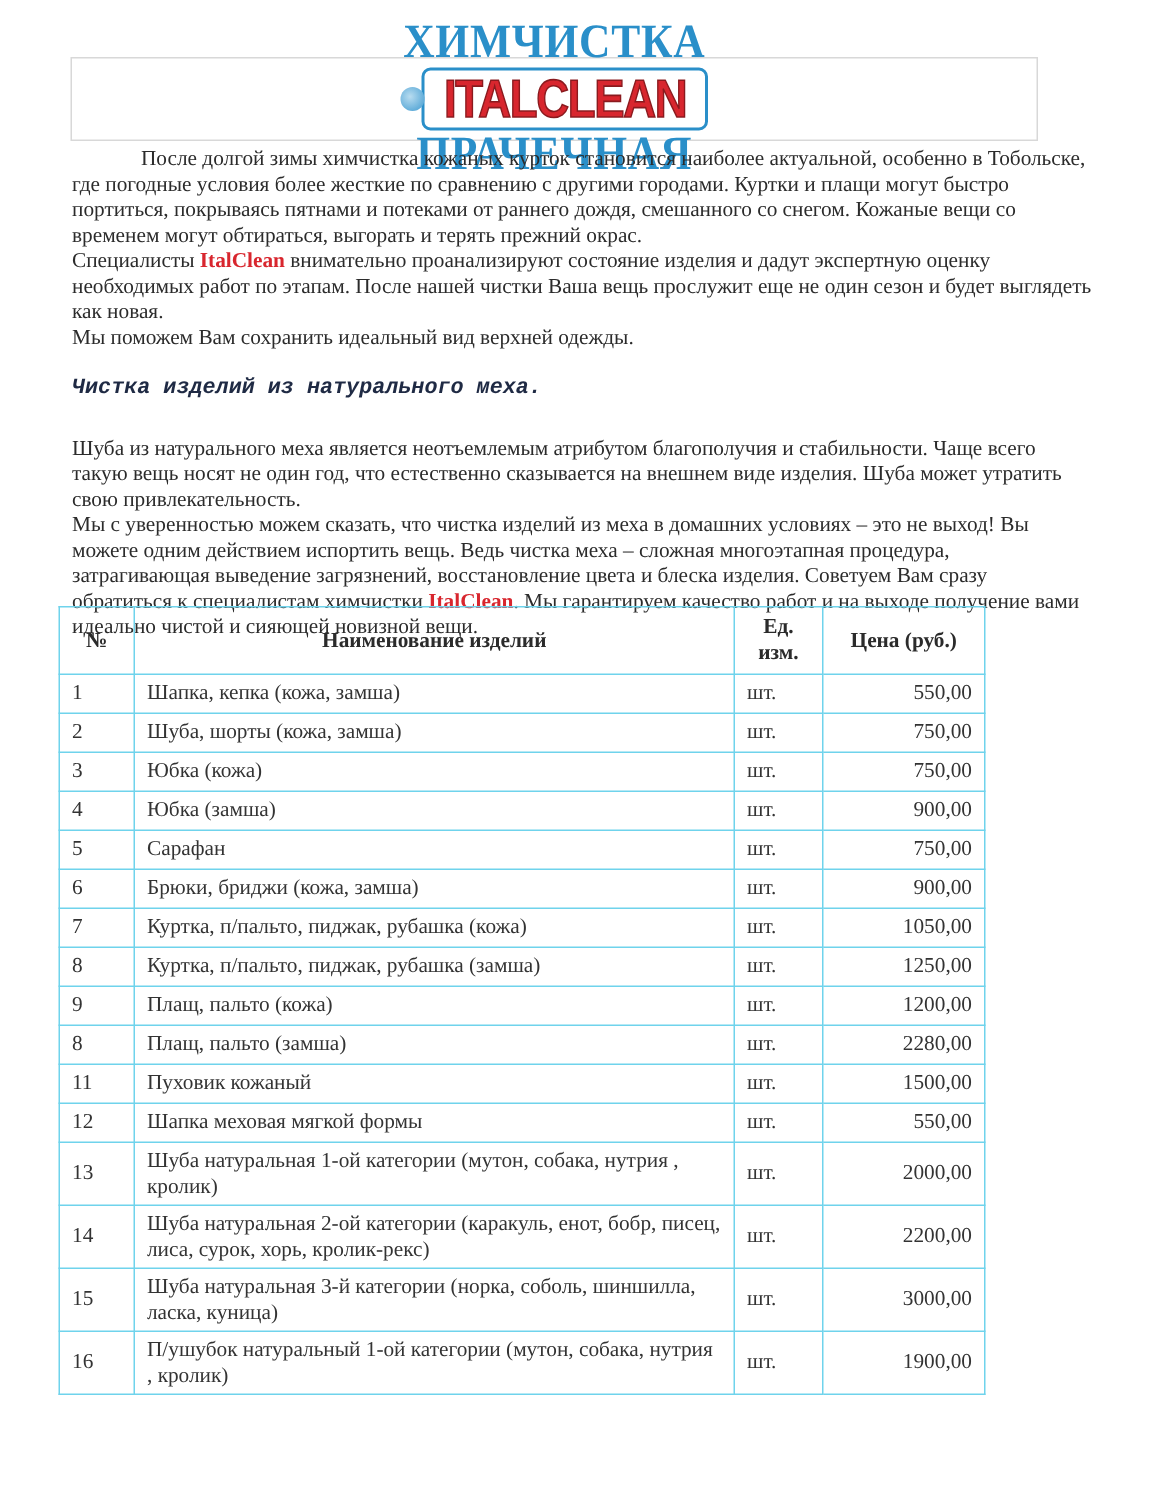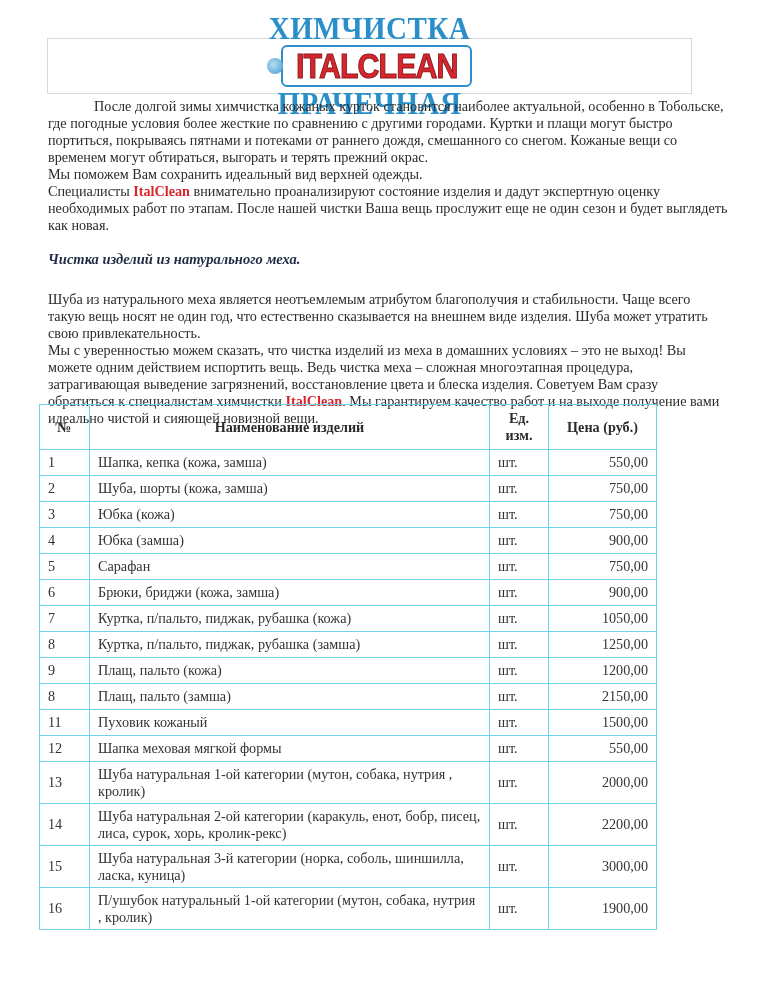--- a/index.html
+++ b/index.html
@@ -35,21 +35,21 @@
       font-weight: bold; font-size: 33px; color: #d8262e; letter-spacing: -1px;
       transform: scaleX(0.92) scaleY(1.08);
       -webkit-text-stroke: 1px #8a1a1e;
     }
     .content { position: absolute; left: 48px; top: 98px; width: 680px; }
     p { margin: 0; font-size: 14.2px; line-height: 17px; }
     .indent { text-indent: 46px; }
     .brand { color: #d8262e; font-weight: bold; }
     h2 {
       margin: 17px 0 0 0; font-size: 14.5px; line-height: 17px;
-      font-style: italic; font-weight: bold; color: #1f2a44;
+      font-style: italic; font-weight: bold; color: #1f2a44; font-family: Liberation Mono, monospace;
     }
     .para2 { margin-top: 23px; }
     table {
       position: absolute; left: 39px; top: 404px;
       border-collapse: collapse; width: 618px;
       font-size: 14.2px; line-height: 17px;
     }
     td, th {
       border: 1.5px solid #6fd3ec; padding: 0 8px;
       vertical-align: middle; text-align: left; color: #333;
@@ -73,22 +73,22 @@
     <span class="globe"></span>
     <span class="logo-box">
       <span class="logo-text">ITALCLEAN</span>
     </span>
   </span>
   <span class="banner-word">ПРАЧЕЧНАЯ</span>
 </div>
 
 <div class="content">
   <p class="indent">После долгой зимы химчистка кожаных курток становится наиболее актуальной, особенно в Тобольске, где погодные условия более жесткие по сравнению с другими городами. Куртки и плащи могут быстро портиться, покрываясь пятнами и потеками от раннего дождя, смешанного со снегом. Кожаные вещи со временем могут обтираться, выгорать и терять прежний окрас.</p>
+  <p><span>Специалисты </span><span class="brand">ItalClean</span><span> внимательно проанализируют состояние изделия и дадут экспертную оценку необходимых работ по этапам. После нашей чистки Ваша вещь прослужит еще не один сезон и будет выглядеть как новая.</span></p>
   <p>Мы поможем Вам сохранить идеальный вид верхней одежды.</p>
-  <p><span>Специалисты </span><span class="brand">ItalClean</span><span> внимательно проанализируют состояние изделия и дадут экспертную оценку необходимых работ по этапам. После нашей чистки Ваша вещь прослужит еще не один сезон и будет выглядеть как новая.</span></p>
 
   <h2>Чистка изделий из натурального меха.</h2>
 
   <p class="para2">Шуба из натурального меха является неотъемлемым атрибутом благополучия и стабильности. Чаще всего такую вещь носят не один год, что естественно сказывается на внешнем виде изделия. Шуба может утратить свою привлекательность.</p>
   <p><span>Мы с уверенностью можем сказать, что чистка изделий из меха в домашних условиях – это не выход! Вы можете одним действием испортить вещь. Ведь чистка меха – сложная многоэтапная процедура, затрагивающая выведение загрязнений, восстановление цвета и блеска изделия. Советуем Вам сразу обратиться к специалистам химчистки </span><span class="brand">ItalClean</span><span>. Мы гарантируем качество работ и на выходе получение вами идеально чистой и сияющей новизной вещи.</span></p>
 </div>
 
 <table>
   <thead>
     <tr>
@@ -150,21 +150,21 @@
       <tr class="single">
         <td class="c-num">9</td>
         <td class="c-name">Плащ, пальто (кожа)</td>
         <td class="c-unit">шт.</td>
         <td class="c-price">1200,00</td>
       </tr>
       <tr class="single">
         <td class="c-num">8</td>
         <td class="c-name">Плащ, пальто (замша)</td>
         <td class="c-unit">шт.</td>
-        <td class="c-price">2150,00</td>
+        <td class="c-price">2280,00</td>
       </tr>
       <tr class="single">
         <td class="c-num">11</td>
         <td class="c-name">Пуховик кожаный</td>
         <td class="c-unit">шт.</td>
         <td class="c-price">1500,00</td>
       </tr>
       <tr class="single">
         <td class="c-num">12</td>
         <td class="c-name">Шапка меховая мягкой формы</td>

